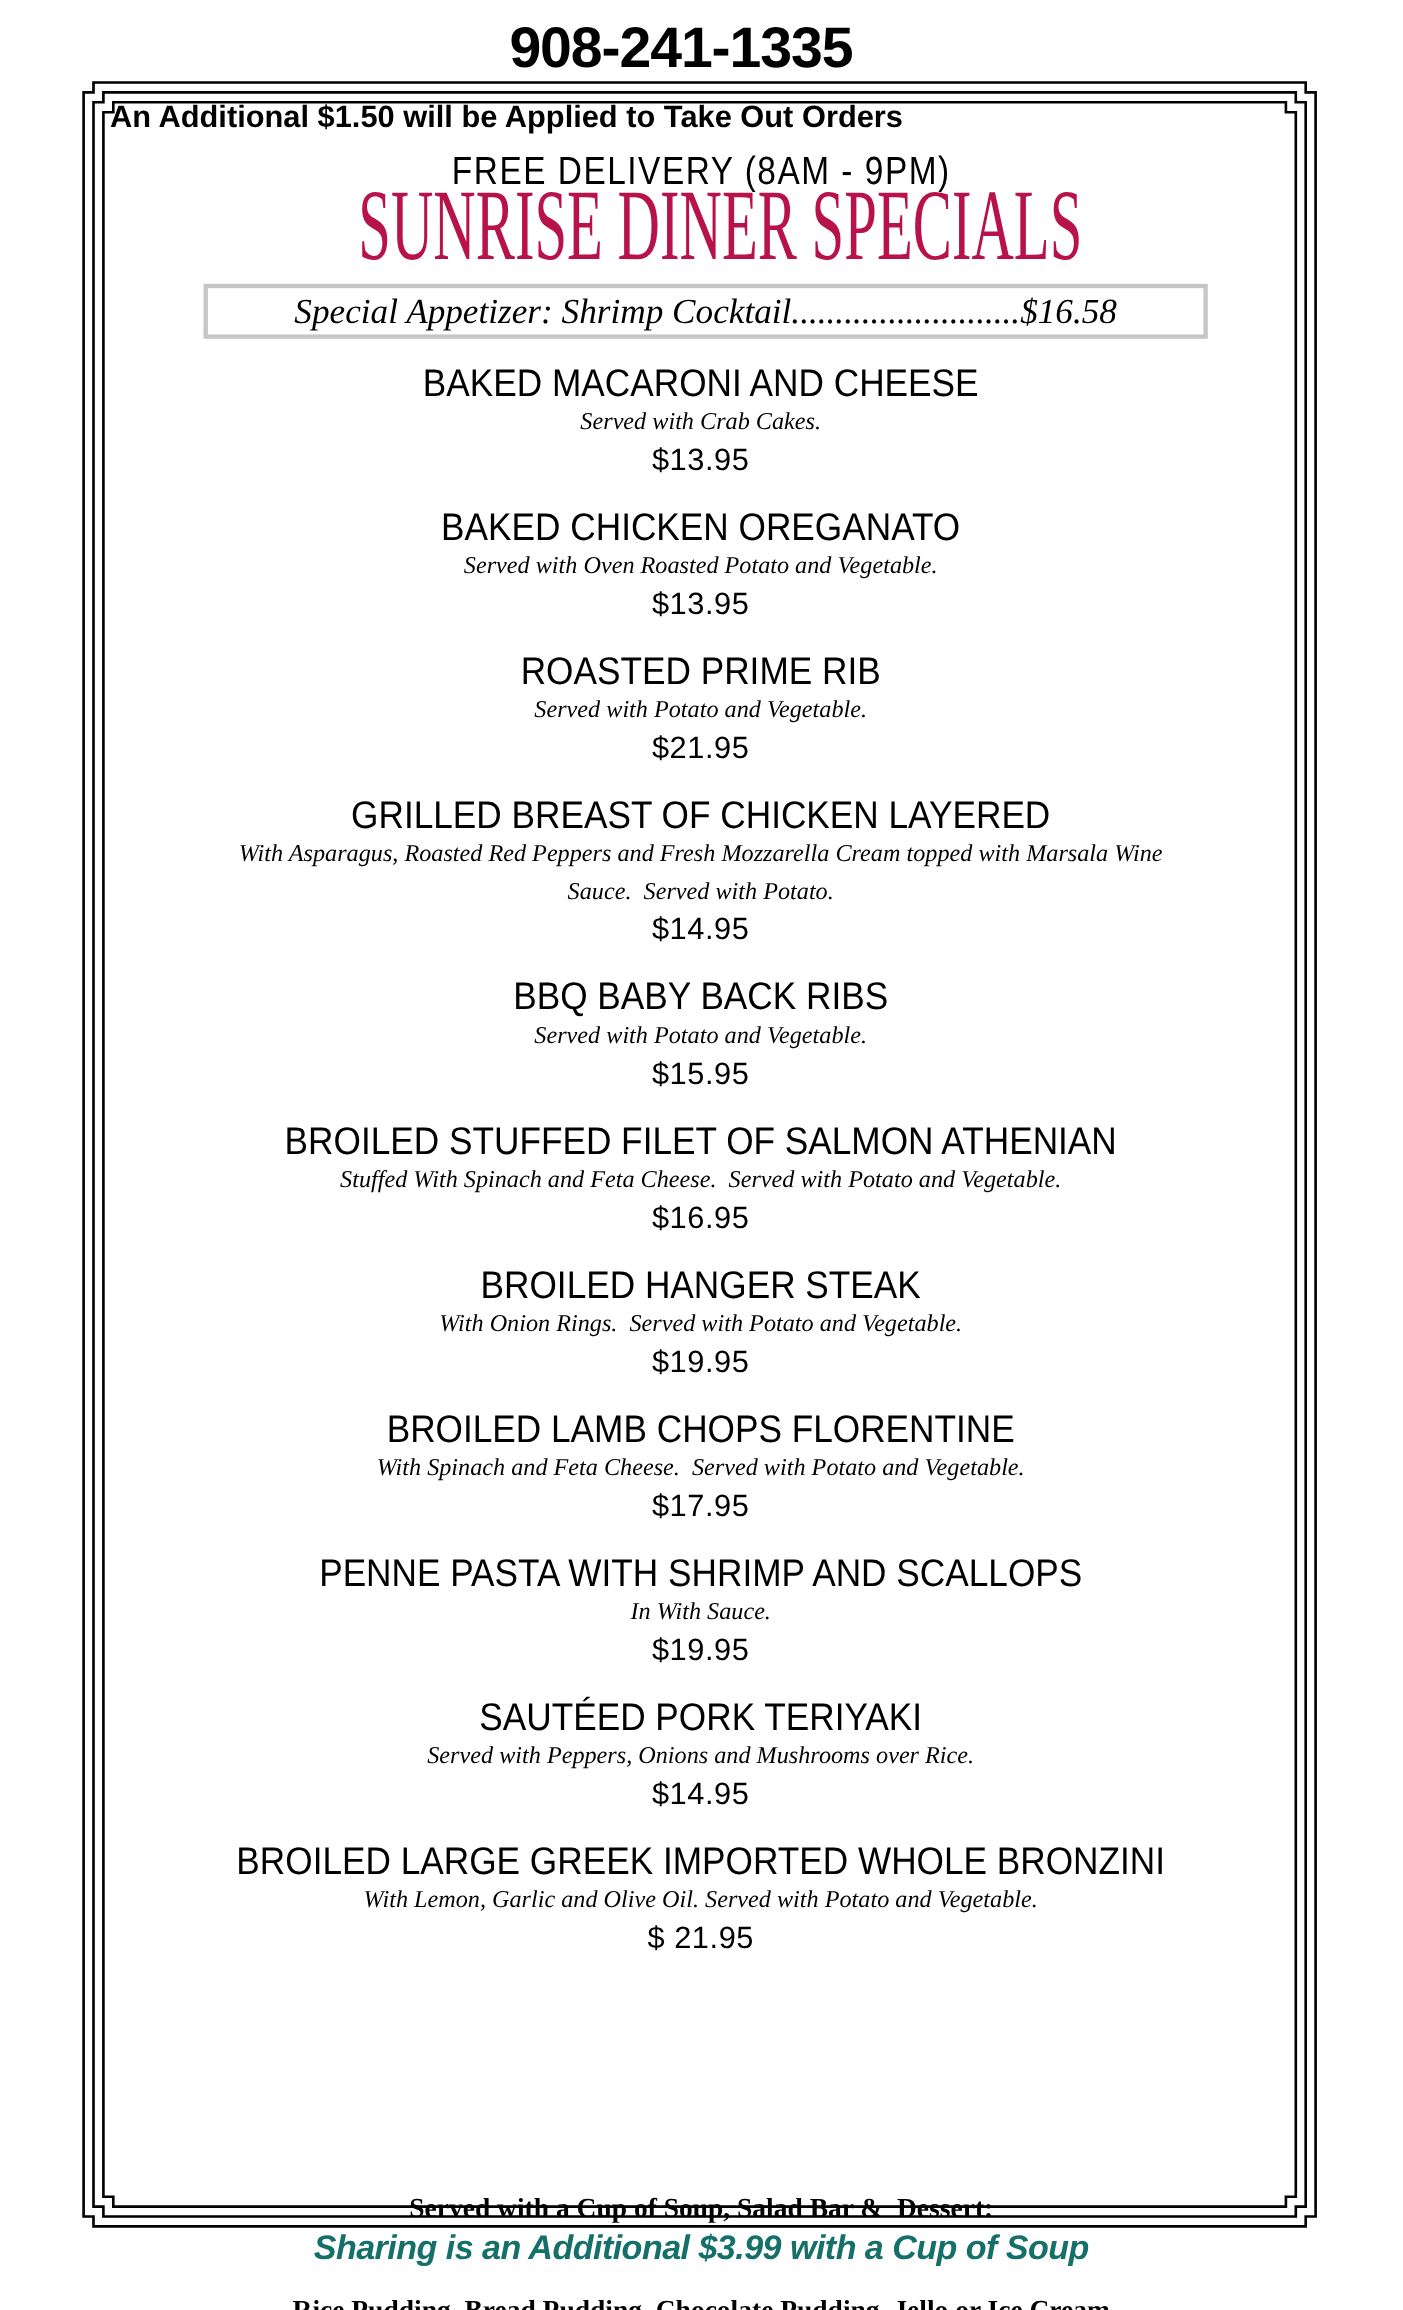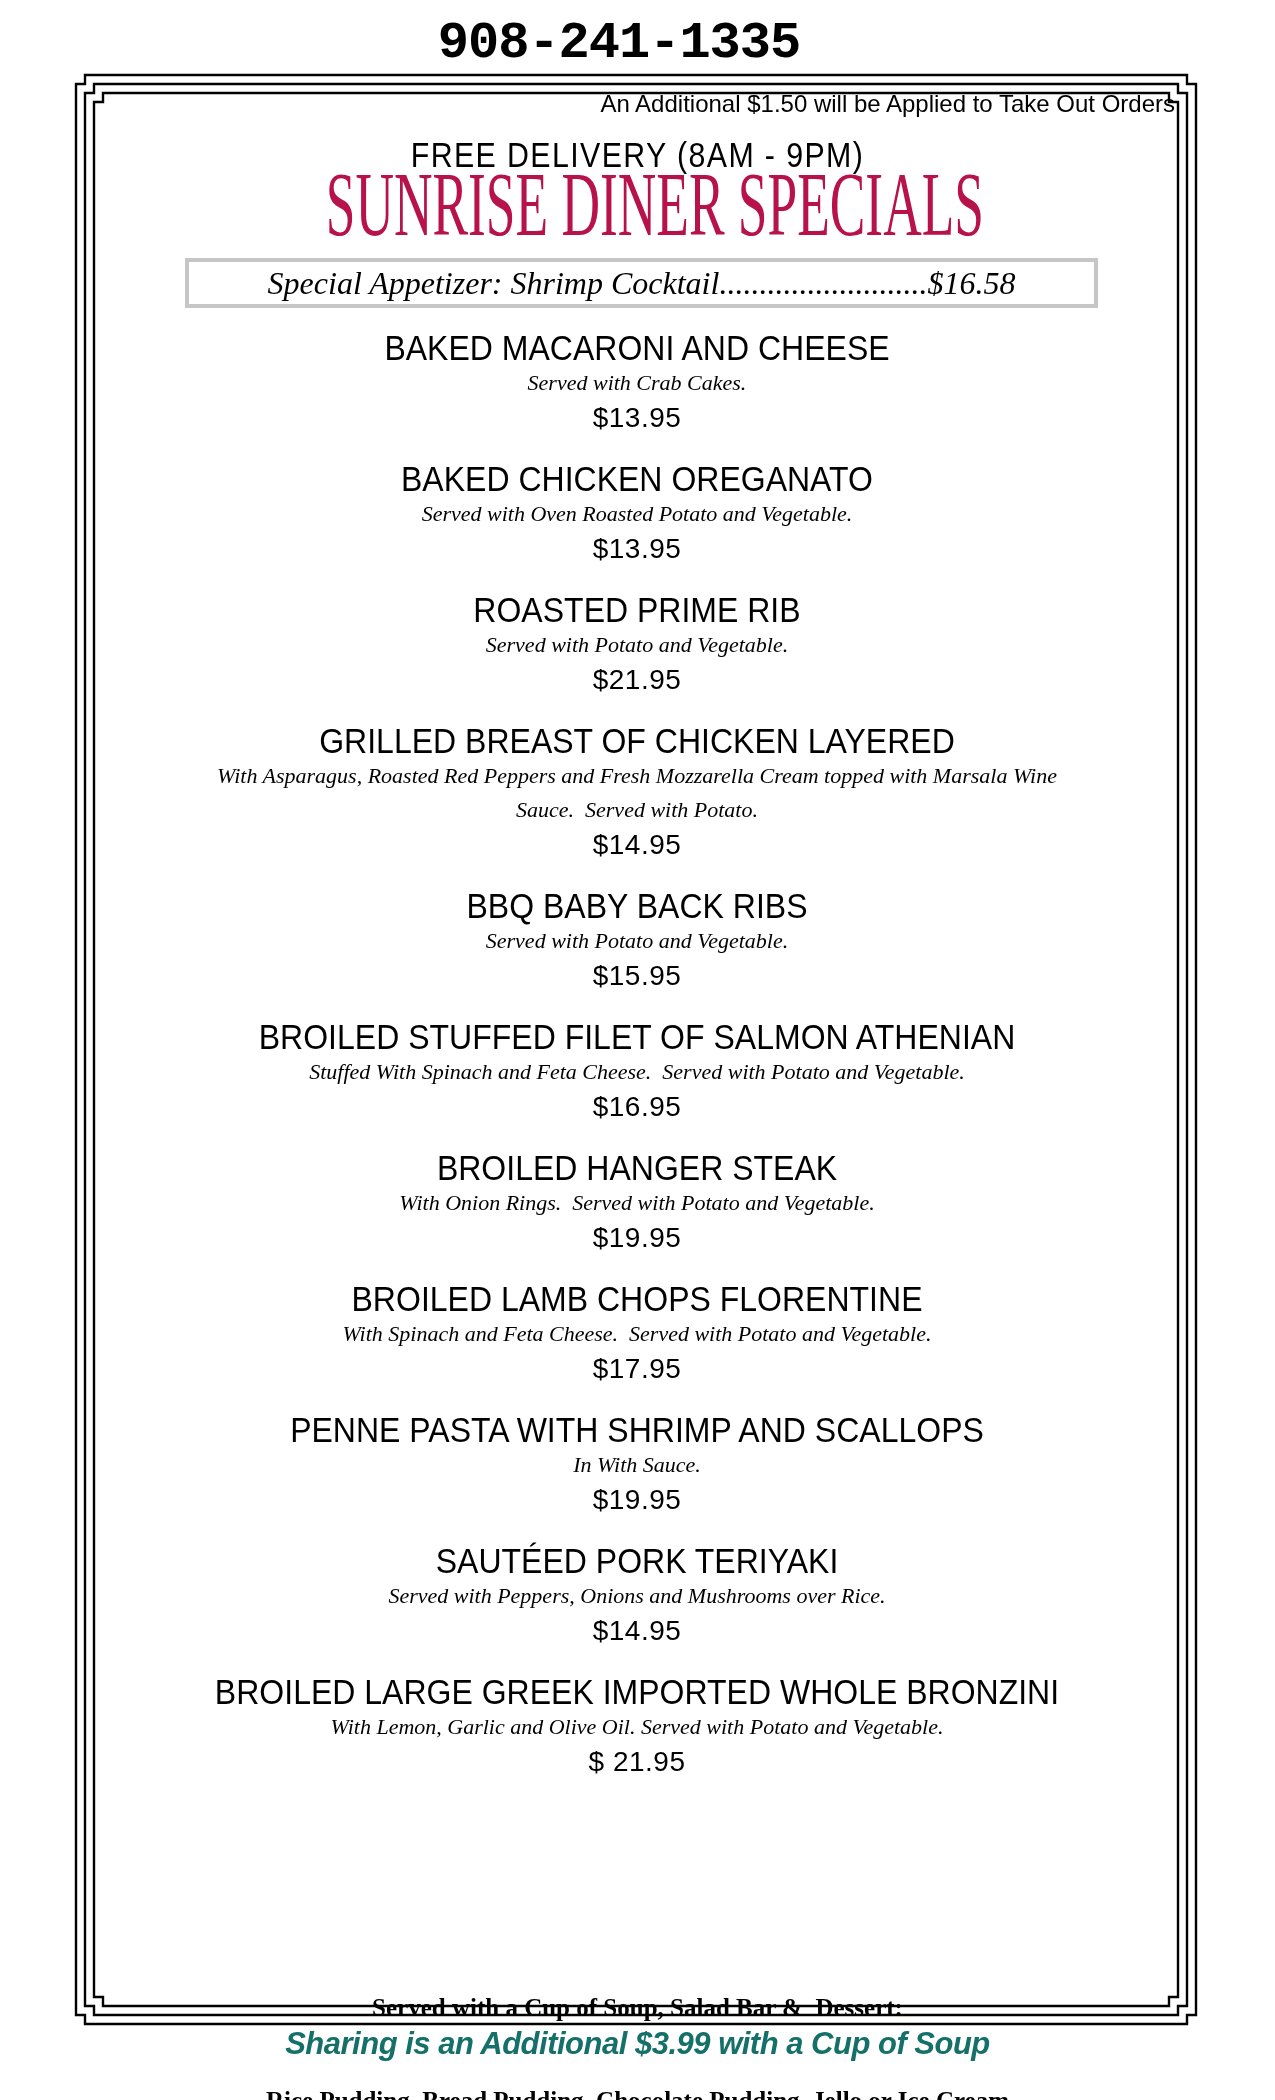--- a/index.html
+++ b/index.html
@@ -15,31 +15,31 @@
   .frame {
     position: absolute;
     left: 0; top: 0;
     width: 1275px; height: 2100px;
     pointer-events: none;
   }
   .phone {
     position: absolute;
     top: 14px; left: 0; width: 1238px;
     text-align: center;
-    font-family: Liberation Mono, monospace;
+    font-family: Liberation Sans, sans-serif;
     font-weight: bold;
     font-size: 52px;
     letter-spacing: -1px;
   }
   .takeout {
     position: absolute;
     top: 90px; left: 100px; width: 1075px;
-    text-align: right;
-    font-weight: normal;
-    font-size: 24px;
+    text-align: left;
+    font-weight: bold;
+    font-size: 28px;
     white-space: pre-wrap;
   }
   .delivery {
     position: absolute;
     top: 136px; left: 100px; width: 1075px;
     text-align: center;
     font-family: "Liberation Sans", sans-serif;
     font-size: 33px;
     letter-spacing: 1.5px;
     transform: scale(0.92, 1.08);

